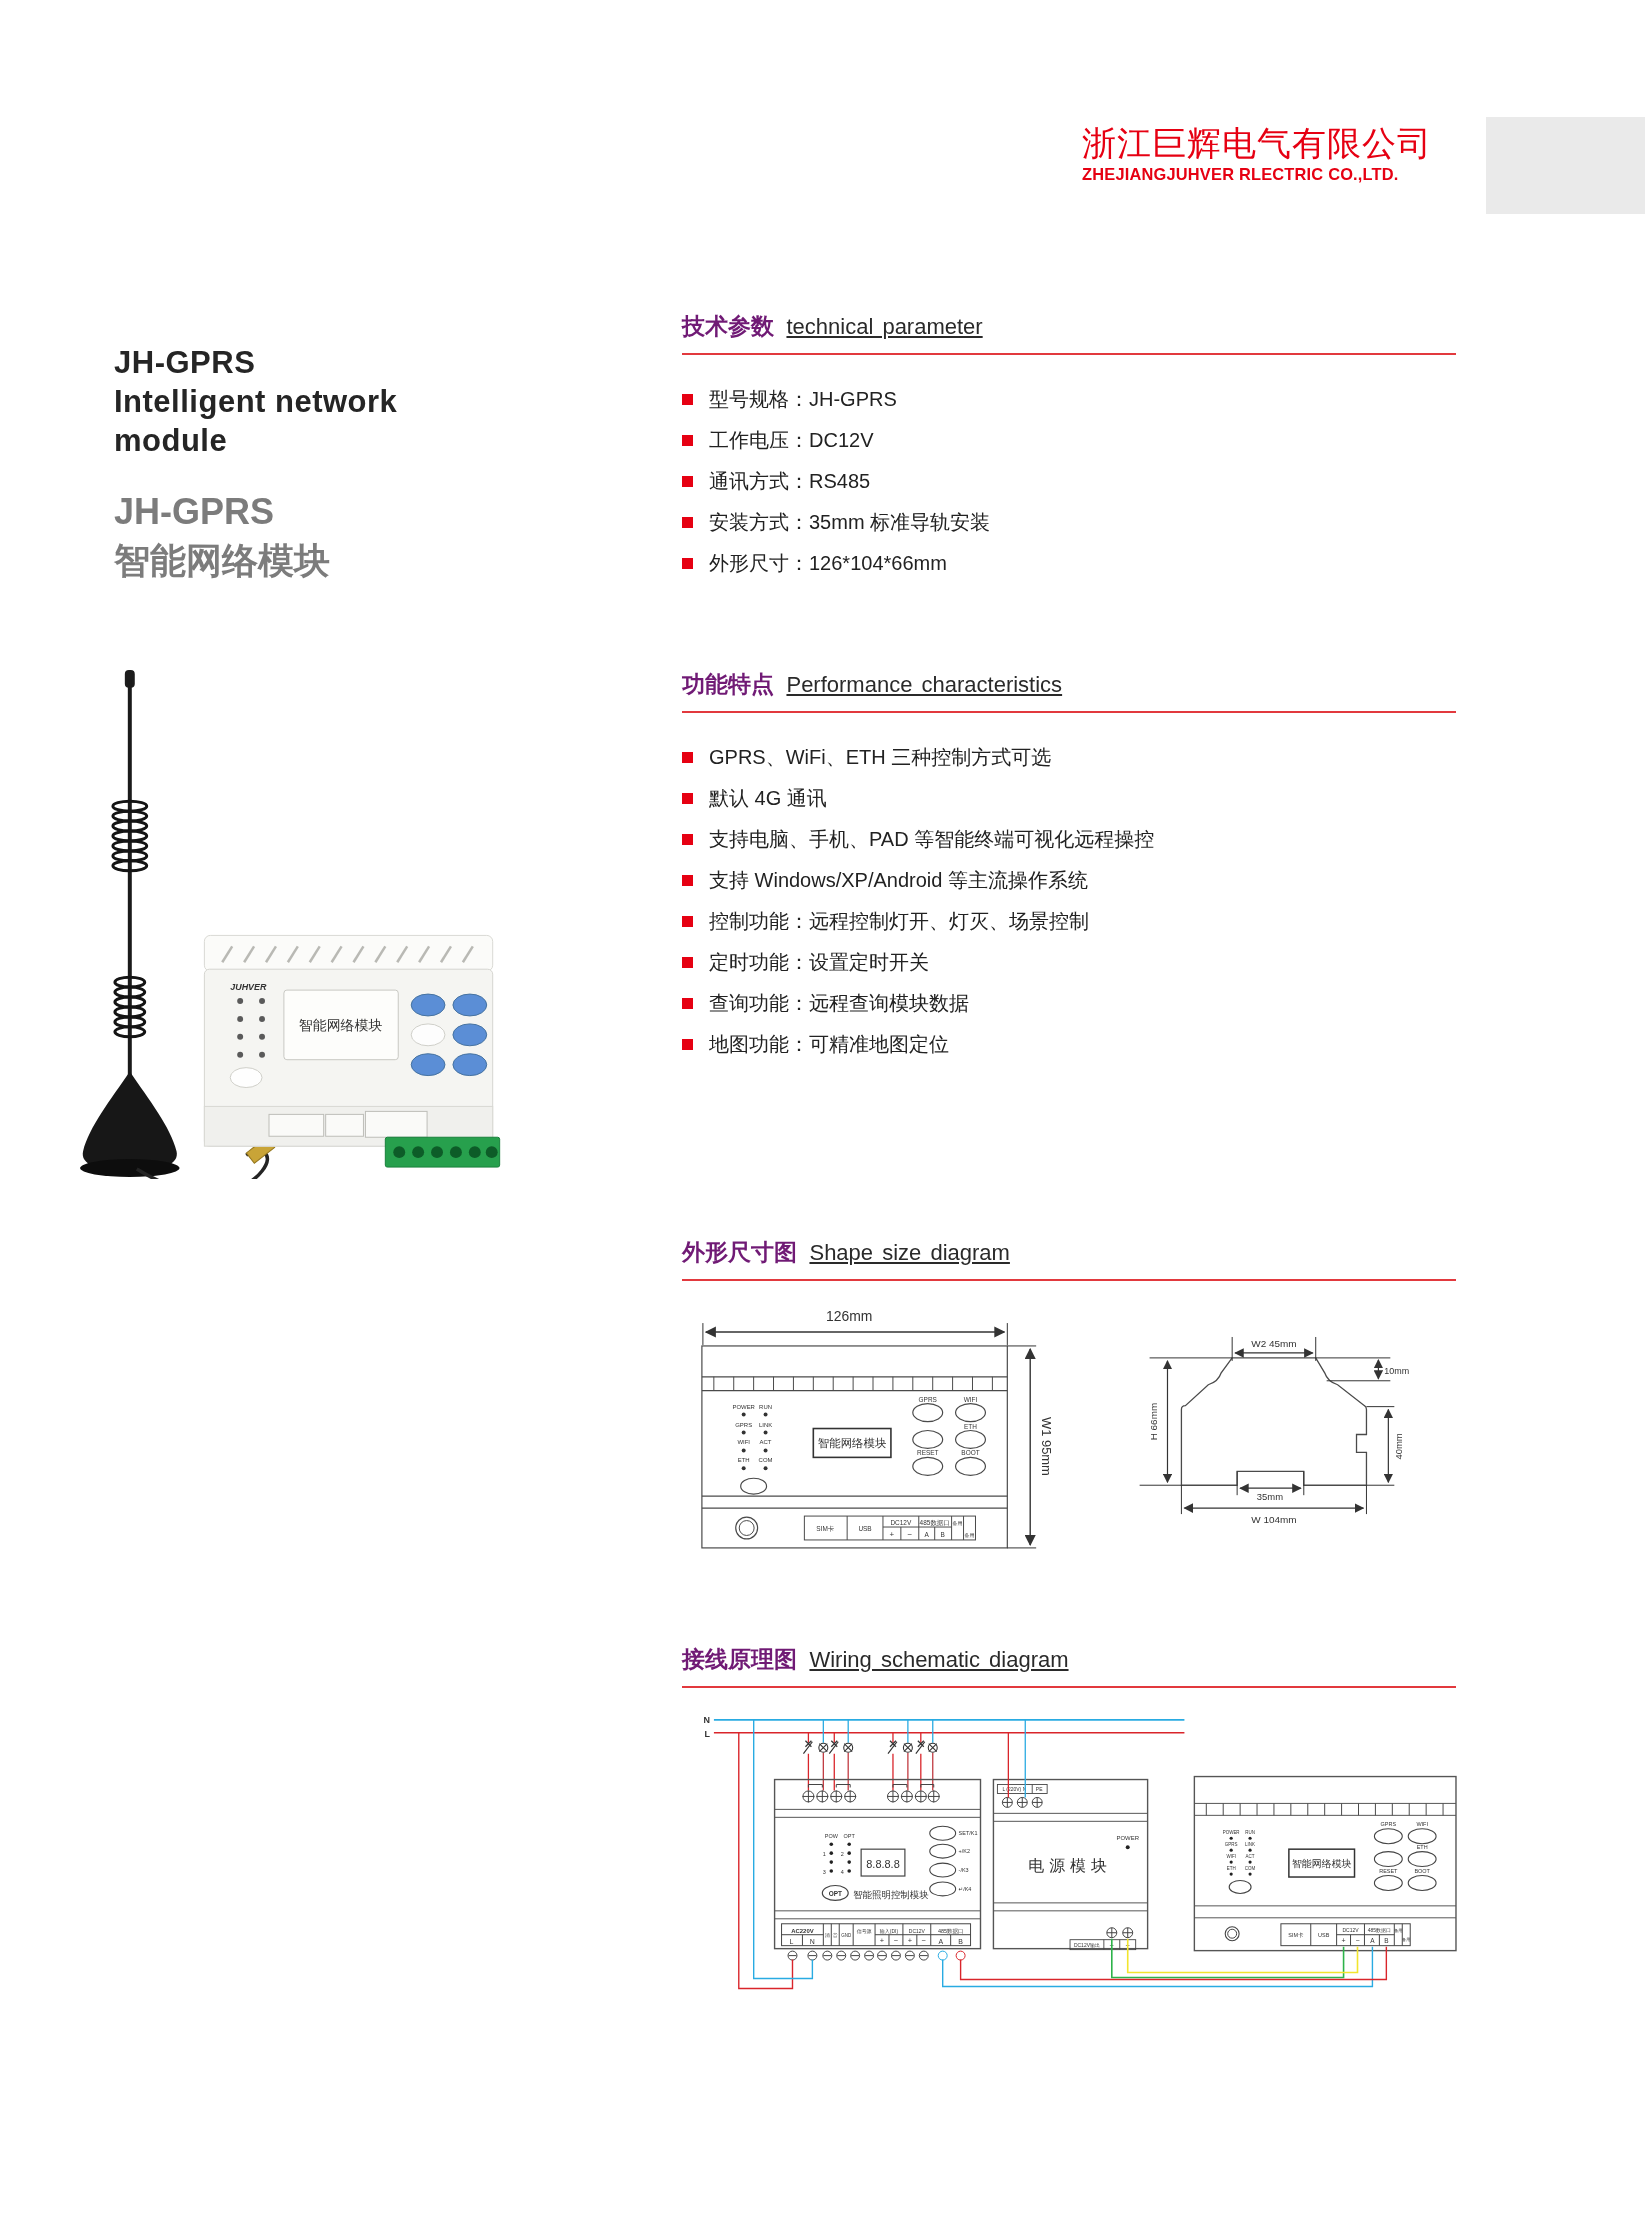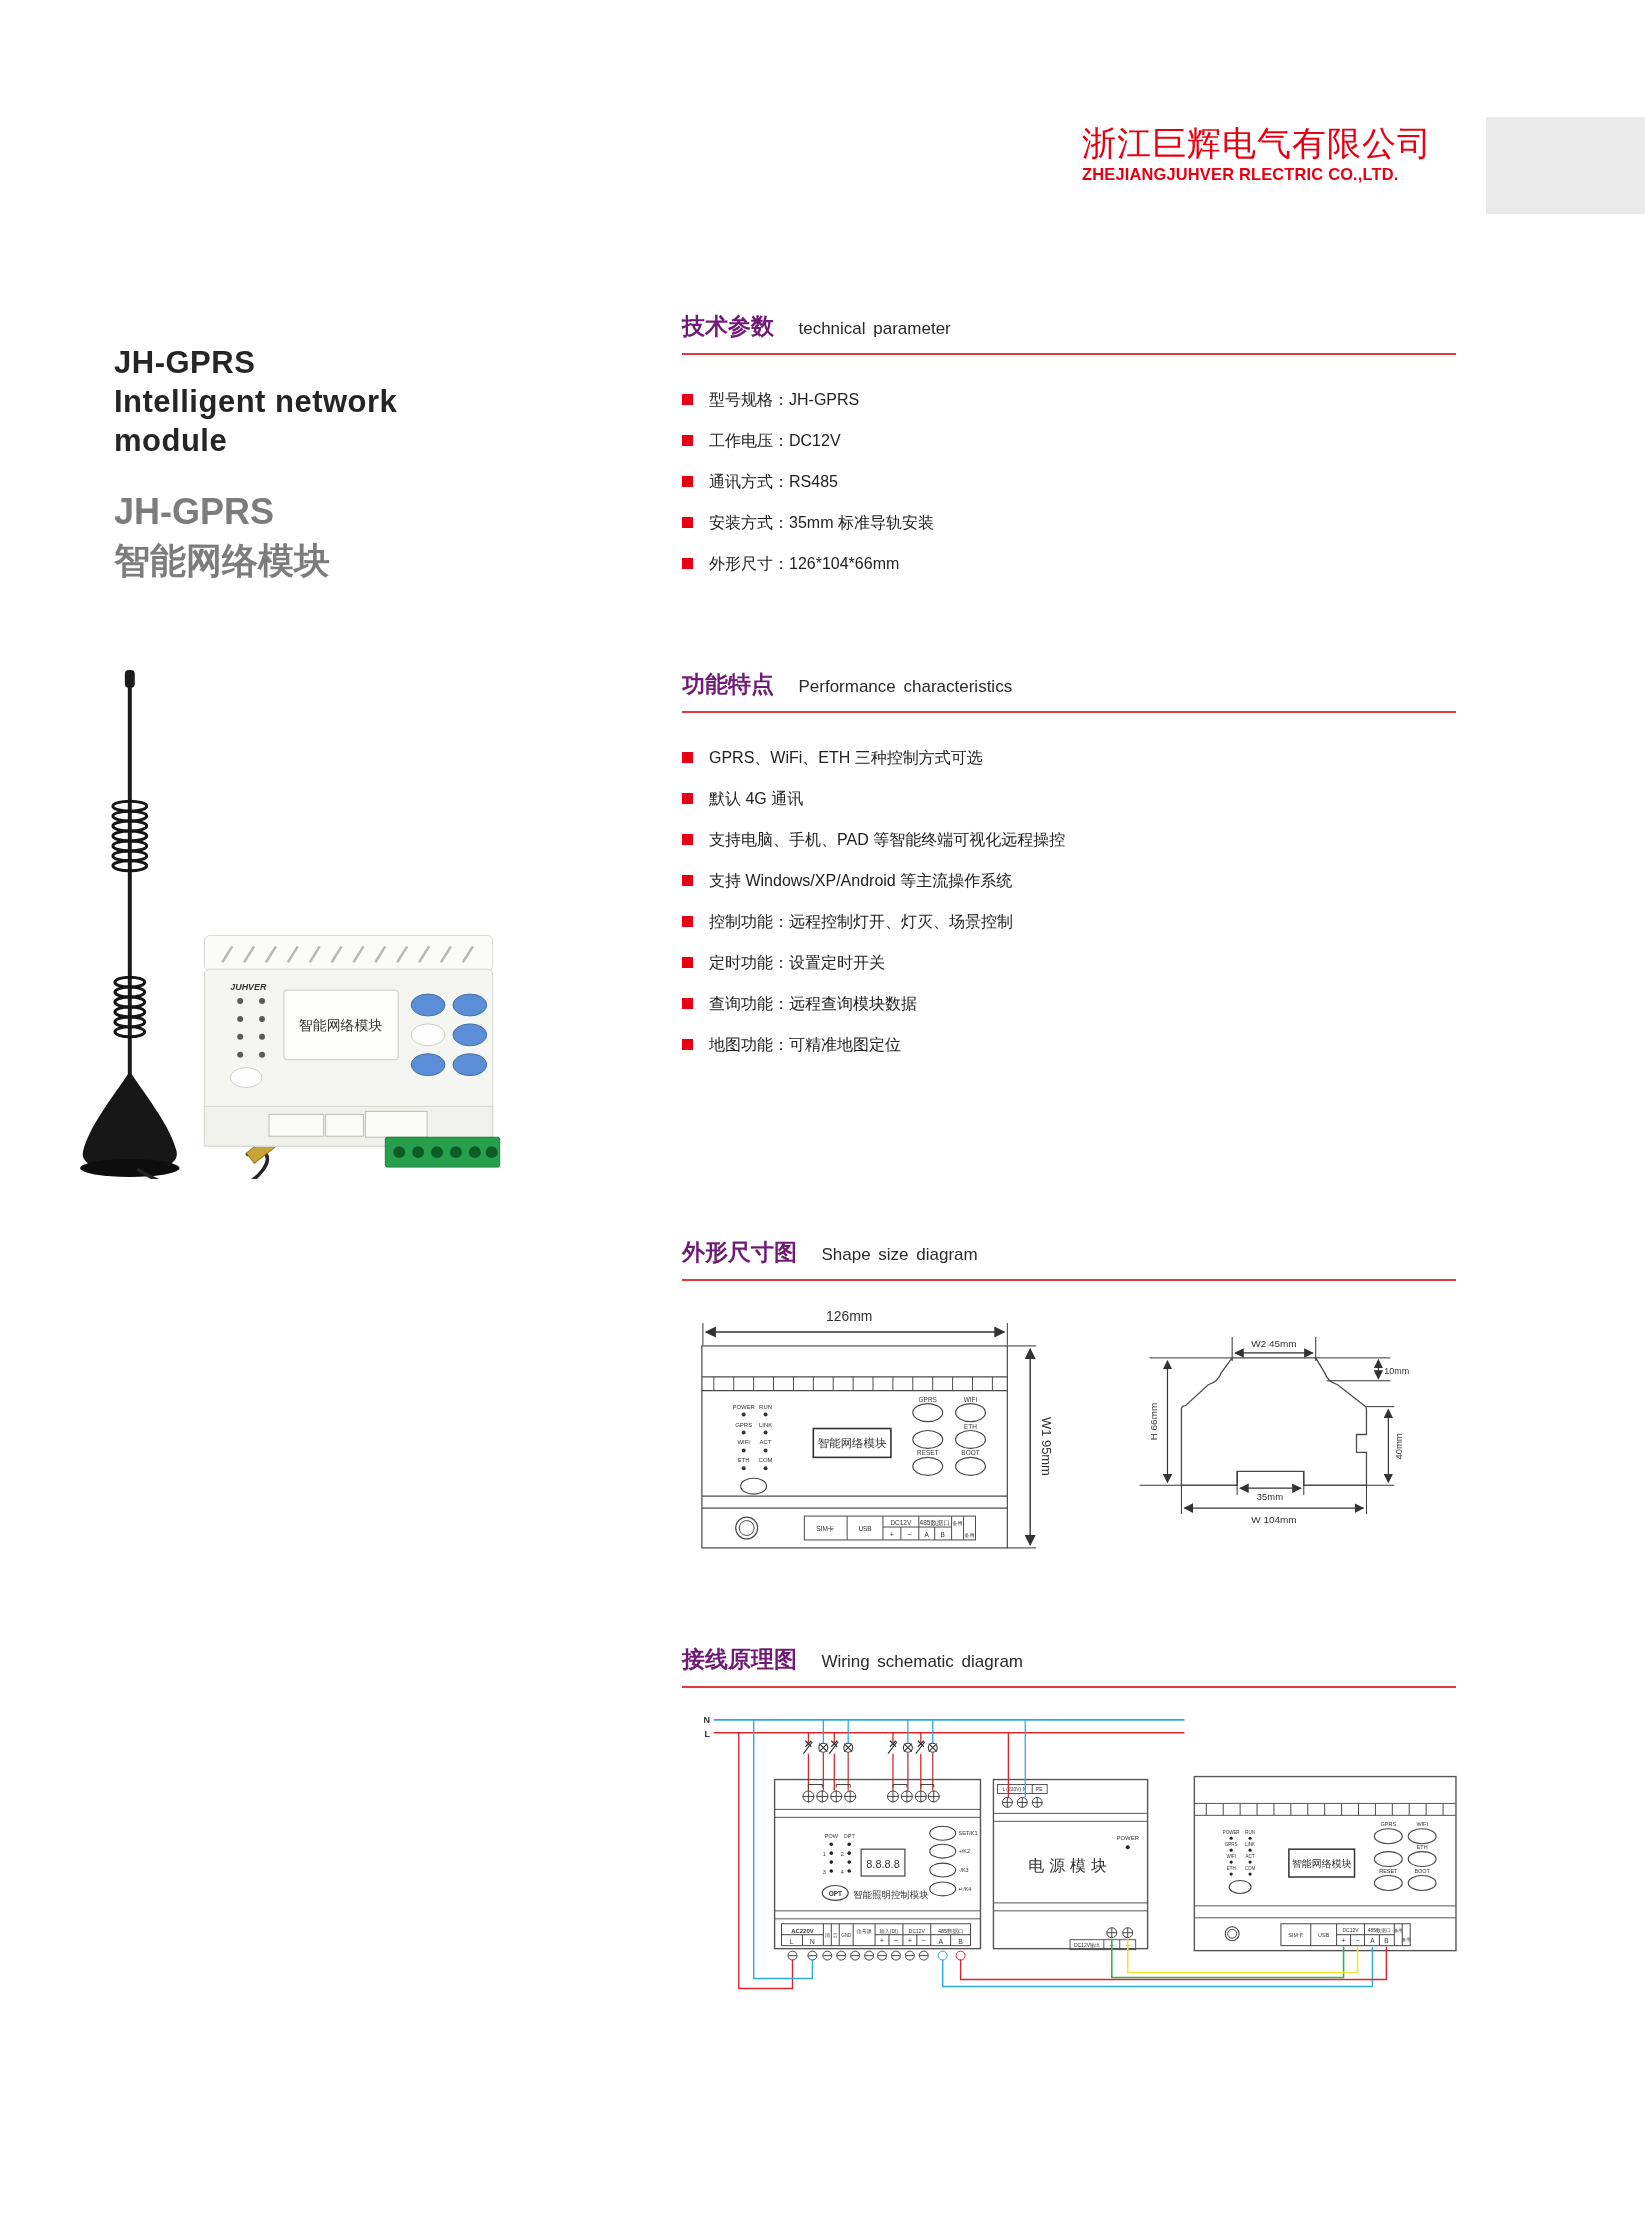--- a/index.html
+++ b/index.html
@@ -12,25 +12,25 @@
   .company .en{font-size:16.4px;font-weight:bold;letter-spacing:0.2px;margin-top:2px;}
   
   .intro-title{position:absolute;left:114px;top:343px;font-size:31px;font-weight:bold;
                color:#252525;line-height:39px;letter-spacing:0.5px;}
   .intro-sub{position:absolute;left:114px;top:487px;font-size:36px;font-weight:bold;
              color:#7c7c7c;line-height:49px;}
   
   .sec{position:absolute;left:682px;width:774px;}
   .sec-head{white-space:nowrap;}
   .sec-head .cn{font-size:23px;font-weight:bold;color:#701a75;}
-  .sec-head .en{font-size:17px;color:#2a2a2a;margin-left:20px;word-spacing:3px;}
+  .sec-head .en{font-size:22px;color:#2a2a2a;margin-left:8px;word-spacing:3px;text-decoration:underline;}
   .rule{border-top:2px solid #e2393e;margin-top:11px;}
   ul.bullets{list-style:none;margin:24px 0 0 0;padding:0;}
   ul.bullets li{position:relative;padding-left:27px;height:41px;line-height:41px;
-                font-size:16px;color:#222;white-space:nowrap;}
+                font-size:20px;color:#222;white-space:nowrap;}
   .sq{position:absolute;left:0;top:50%;margin-top:-6px;width:11px;height:11px;background:#e60012;}
   svg text{font-family:"Liberation Sans",sans-serif;fill:#333;}
   .dgm{position:absolute;}
 </style>
 </head>
 <body>
 
 <div class="page">
 
   <div class="gray-corner"></div>

